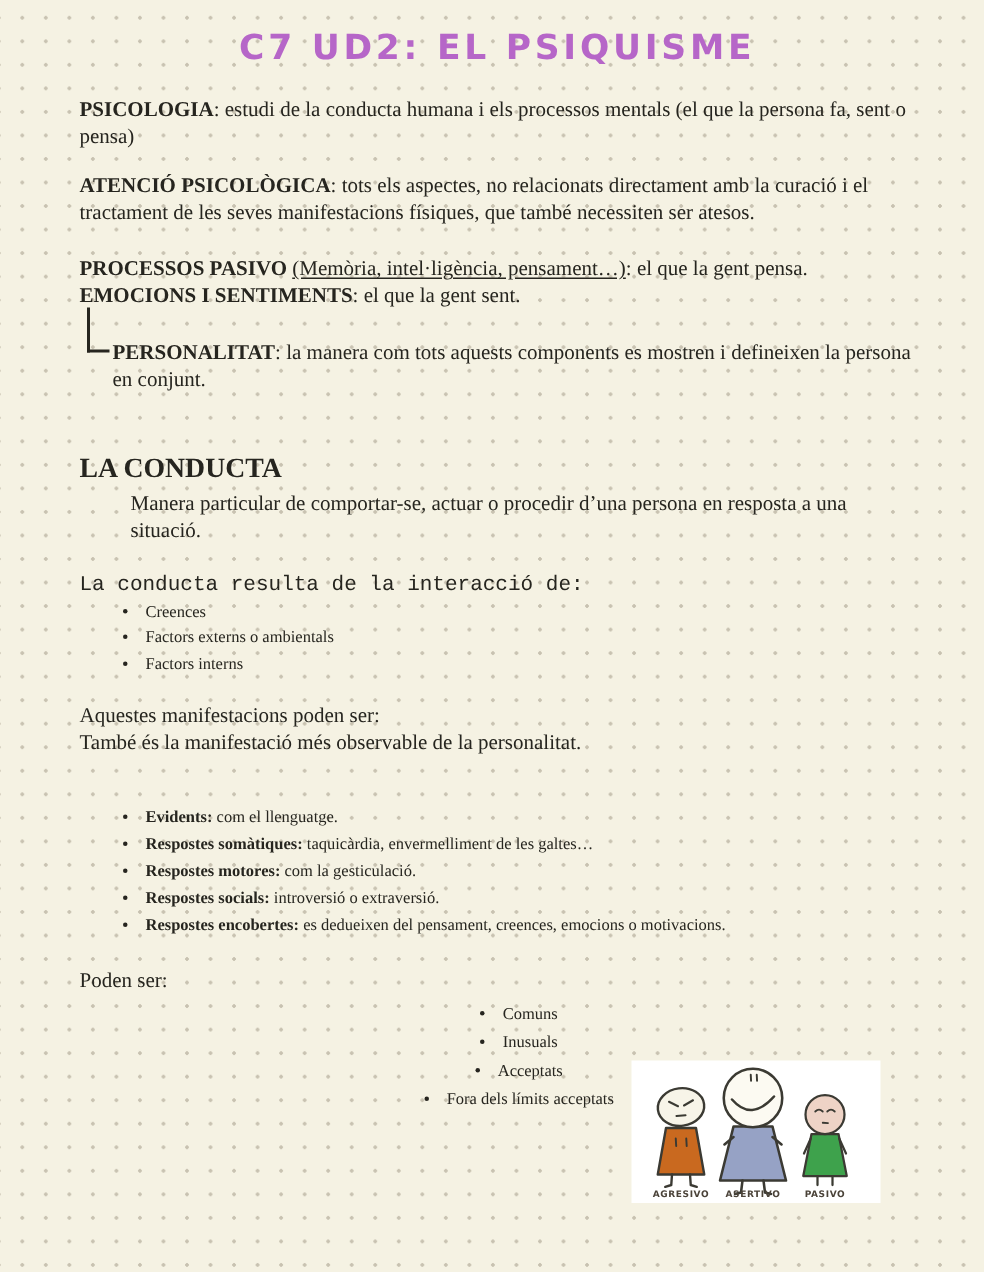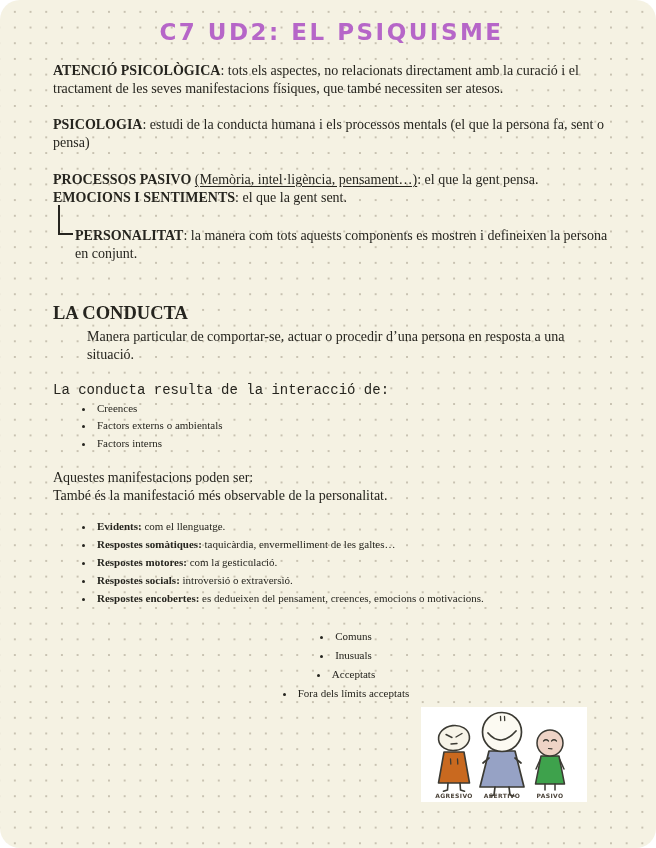--- a/index.html
+++ b/index.html
@@ -7,21 +7,20 @@
     position: relative;
     width: 656px;
     height: 848px;
     overflow: hidden;
     background-color: var(--bg, #f5f2e3);
     background-image: radial-gradient(circle, var(--dot, #c8c2b1) 1px, rgba(0,0,0,0) 1.4px);
     background-size: 15.7px 15.7px;
     background-position: 7px 4px;
     font-family: "Liberation Serif", serif;
     color: var(--text, #26251f);
-    border-radius: 20px;
   }
   .content { padding: 0 46px 0 53px; }
   .title {
     margin: 0;
     padding-top: 18px;
     line-height: 28px;
     text-align: center;
     font-family: "DejaVu Sans", sans-serif;
     font-weight: bold;
     font-size: 23px;
@@ -50,21 +49,21 @@
     font-family: "Liberation Serif", serif;
   }
   #p-manera { margin-top: 4px; margin-left: 34px; }
   #p-resulta { margin-top: 19px; font-family: Liberation Mono, monospace; }
   ul {
     margin: 0; padding: 0 0 0 22px;
     list-style-position: inside;
     font-size: 11px;
   }
   li { text-indent: 7px; line-height: 17.5px; }
-  #list-manifestacions { margin-top: 13px; }
+  #list-manifestacions { margin-top: 32px; }
   #list-manifestacions li { line-height: 18px; }
   #p-tambe { margin-top: 17px; }
   #p-comportaments { margin-top: 20px; }
   #list-tipus { margin-top: 3px; }
   #list-tipus li { line-height: 19px; text-align: center; }
   .illustration {
     position: absolute;
     left: 421px; top: 707px;
     width: 166px; height: 95px;
     background: #ffffff;
@@ -79,23 +78,23 @@
   }
 </style>
 </head>
 <body>
 
 <div class="page">
   <div class="content">
 
     <h1 class="title">C7 UD2: EL PSIQUISME</h1>
 
+    <p id="p-psicologia"><b>PSICOLOGIA</b><span>: estudi de la conducta humana i els processos mentals (el que la persona fa, sent o pensa)</span></p>
+
     <p id="p-atencio"><b>ATENCIÓ PSICOLÒGICA</b><span>: tots els aspectes, no relacionats directament amb la curació i el tractament de les seves manifestacions físiques, que també necessiten ser atesos.</span></p>
-
-    <p id="p-psicologia"><b>PSICOLOGIA</b><span>: estudi de la conducta humana i els processos mentals (el que la persona fa, sent o pensa)</span></p>
 
     <div id="block-conducta">
       <p><b>PROCESSOS PASIVO </b><span class="u">(Memòria, intel·ligència, pensament…)</span><span>: el que la gent pensa.</span></p>
       <p><b>EMOCIONS I SENTIMENTS</b><span>: el que la gent sent.</span></p>
     </div>
 
     <div class="personalitat-wrap">
       <span class="bracket"></span>
       <p><b>PERSONALITAT</b><span>: la manera com tots aquests components es mostren i defineixen la persona en conjunt.</span></p>
     </div>
@@ -117,20 +116,21 @@
 
     <ul id="list-manifestacions">
       <li><b>Evidents:</b><span> com el llenguatge.</span></li>
       <li><b>Respostes somàtiques:</b><span> taquicàrdia, envermelliment de les galtes…</span></li>
       <li><b>Respostes motores:</b><span> com la gesticulació.</span></li>
       <li><b>Respostes socials:</b><span> introversió o extraversió.</span></li>
       <li><b>Respostes encobertes:</b><span> es dedueixen del pensament, creences, emocions o motivacions.</span></li>
     </ul>
 
     <div id="p-comportaments">
+      <p>Poden ser:</p>
     </div>
 
     <ul id="list-tipus">
       <li>Comuns</li>
       <li>Inusuals</li>
       <li>Acceptats</li>
       <li>Fora dels límits acceptats</li>
     </ul>
 
   </div>

